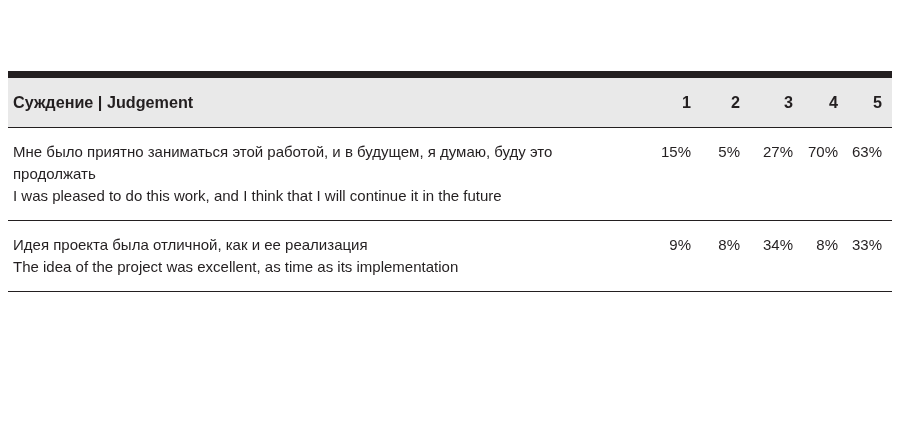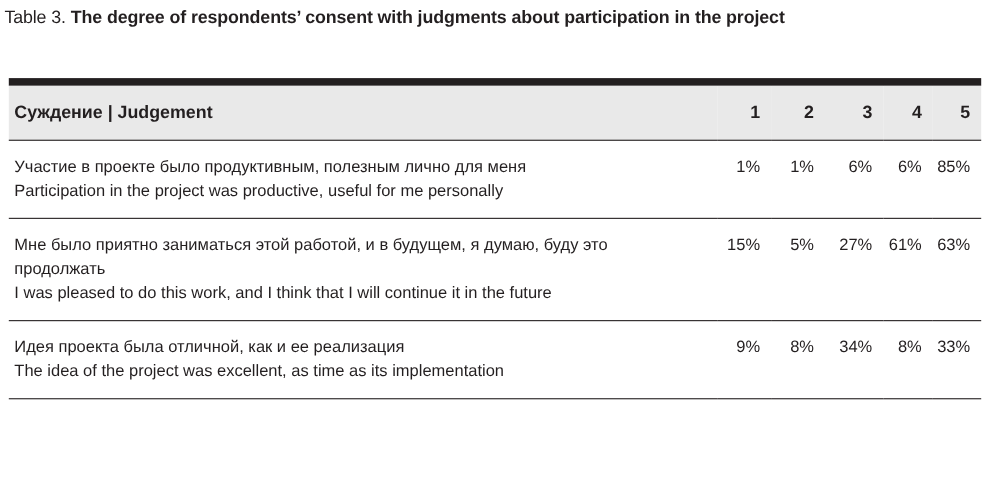--- a/index.html
+++ b/index.html
@@ -102,21 +102,20 @@
   }
   .jline { display: block; white-space: nowrap; }
   .sep-bar { padding: 0 6px; }
 </style>
 </head>
 <body>
 
 <div class="page">
 
   <div class="caption">
-    <div class="caption-line"><span class="cap-label">Table 3.</span> <span class="cap-title">The degree of respondents’ consent with judgments about participation in the project</span></div>
   </div>
 
   <div class="table-wrap">
     <div class="rule-top"></div>
     <table class="tbl">
       <colgroup>
         <col class="c-judgement">
         <col class="c-n1">
         <col class="c-n2">
         <col class="c-n3">
@@ -128,43 +127,32 @@
           <th class="h-judgement">Суждение  |  Judgement</th>
           <th class="h-num">1</th>
           <th class="h-num">2</th>
           <th class="h-num">3</th>
           <th class="h-num">4</th>
           <th class="h-num">5</th>
         </tr>
       </thead>
       <tbody>
 
-        <tr>
-          <td class="cell-judgement">
-            <span class="jline">Участие в проекте было продуктивным, полезным лично для меня</span>
-            <span class="jline">Participation in the project was productive, useful for me personally</span>
-          </td>
-          <td class="cell-num">1%</td>
-          <td class="cell-num">1%</td>
-          <td class="cell-num">6%</td>
-          <td class="cell-num">6%</td>
-          <td class="cell-num">85%</td>
-        </tr>
 
 
         <tr>
           <td class="cell-judgement">
             <span class="jline">Мне было приятно заниматься этой работой, и в будущем, я думаю, буду это</span>
             <span class="jline">продолжать</span>
             <span class="jline">I was pleased to do this work, and I think that I will continue it in the future</span>
           </td>
           <td class="cell-num">15%</td>
           <td class="cell-num">5%</td>
           <td class="cell-num">27%</td>
-          <td class="cell-num">61%</td>
+          <td class="cell-num">70%</td>
           <td class="cell-num">63%</td>
         </tr>
 
         <tr>
           <td class="cell-judgement">
             <span class="jline">Идея проекта была отличной, как и ее реализация</span>
             <span class="jline">The idea of the project was excellent, as time as its implementation</span>
           </td>
           <td class="cell-num">9%</td>
           <td class="cell-num">8%</td>

